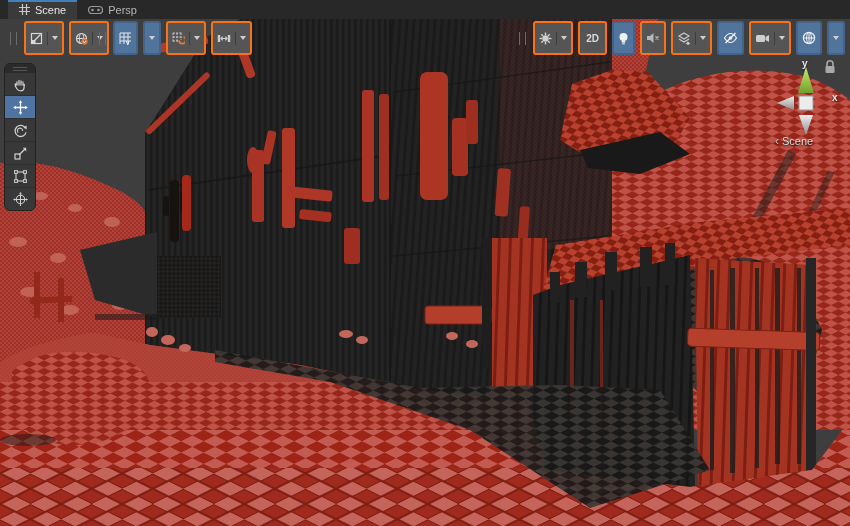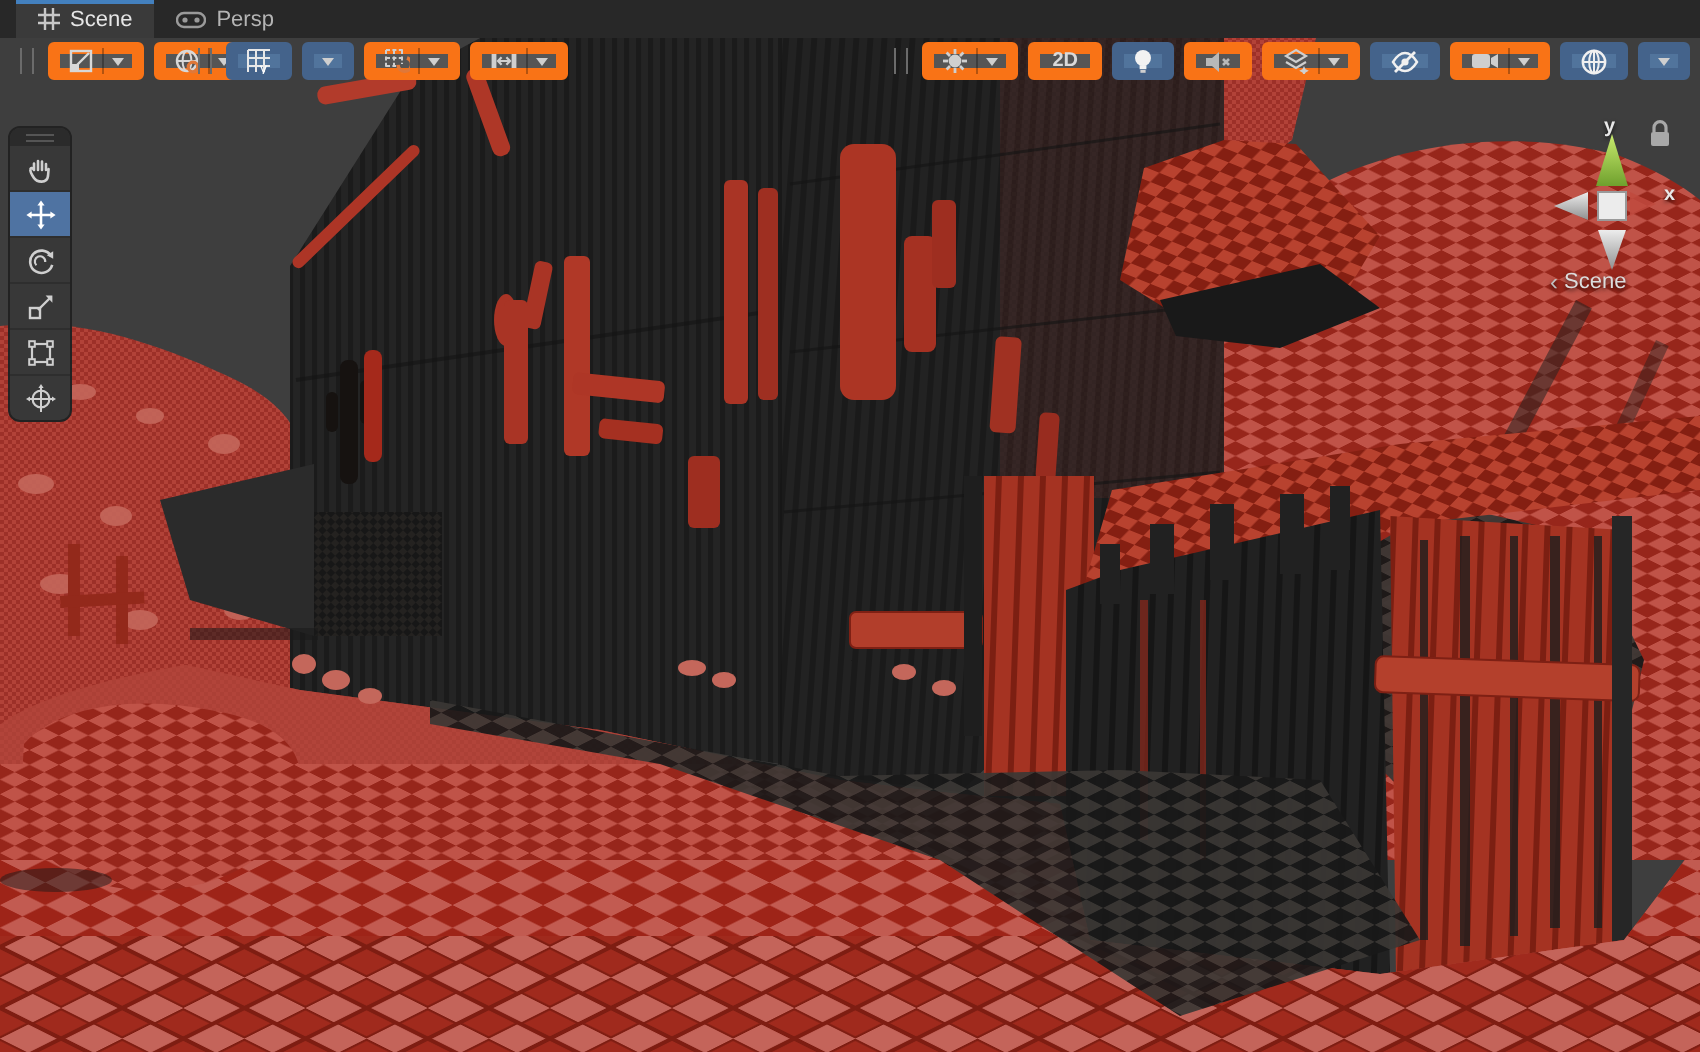--- a/index.html
+++ b/index.html
@@ -9,21 +9,21 @@
   .tabbar{position:absolute;top:0;left:0;width:850px;height:19px;background:#282828;display:flex;align-items:center;}
   .tab{display:flex;align-items:center;gap:5px;height:19px;padding:0 11px;font-size:11px;color:#B4B4B4;cursor:default;}
   .tab.active{background:#3A3A3A;color:#E6E6E6;box-shadow:inset 0 2px 0 #4380BE;}
   .tab svg{display:block}
   
   .viewport{position:absolute;top:19px;left:0;width:850px;height:507px;background:#3E3E3E;overflow:hidden;}
   .viewport>svg{position:absolute;top:0;left:0;}
   
   .tb{position:absolute;display:flex;gap:5px;align-items:center;z-index:20;}
   .grip{width:5px;height:13px;border-left:1px solid #6B6B6B;border-right:1px solid #6B6B6B;margin:0 2px;}
-  .btn{height:19px;background:#555555;border:6px solid #f97316;border-radius:3px;display:flex;
+  .btn{height:34px;background:#555555;border:2px solid #f97316;border-radius:3px;display:flex;
        align-items:center;padding:0 4px;color:#D8D8D8;font-size:10px;gap:3px;cursor:default;box-sizing:border-box;}
   .btn.blue{background:#51749C;border-color:#44638B;}
   .arr{width:0;height:0;border-left:3.5px solid transparent;border-right:3.5px solid transparent;border-top:4px solid #CFCFCF;}
   .sep{width:1px;height:13px;background:rgba(0,0,0,.28);margin:0 1px;}
   .lbl2d{font-size:10px;font-weight:bold;color:#DADADA;padding:0 2px;}
   
   .tools{position:absolute;left:4px;top:44px;width:30px;background:#383838;border:1px solid #222222;
          border-radius:6px;z-index:20;overflow:hidden;}
   .tgrip{height:9px;background:#2B2B2B;display:flex;flex-direction:column;justify-content:center;gap:2px;align-items:center;}
   .tgrip i{display:block;width:14px;height:1px;background:#555;}

